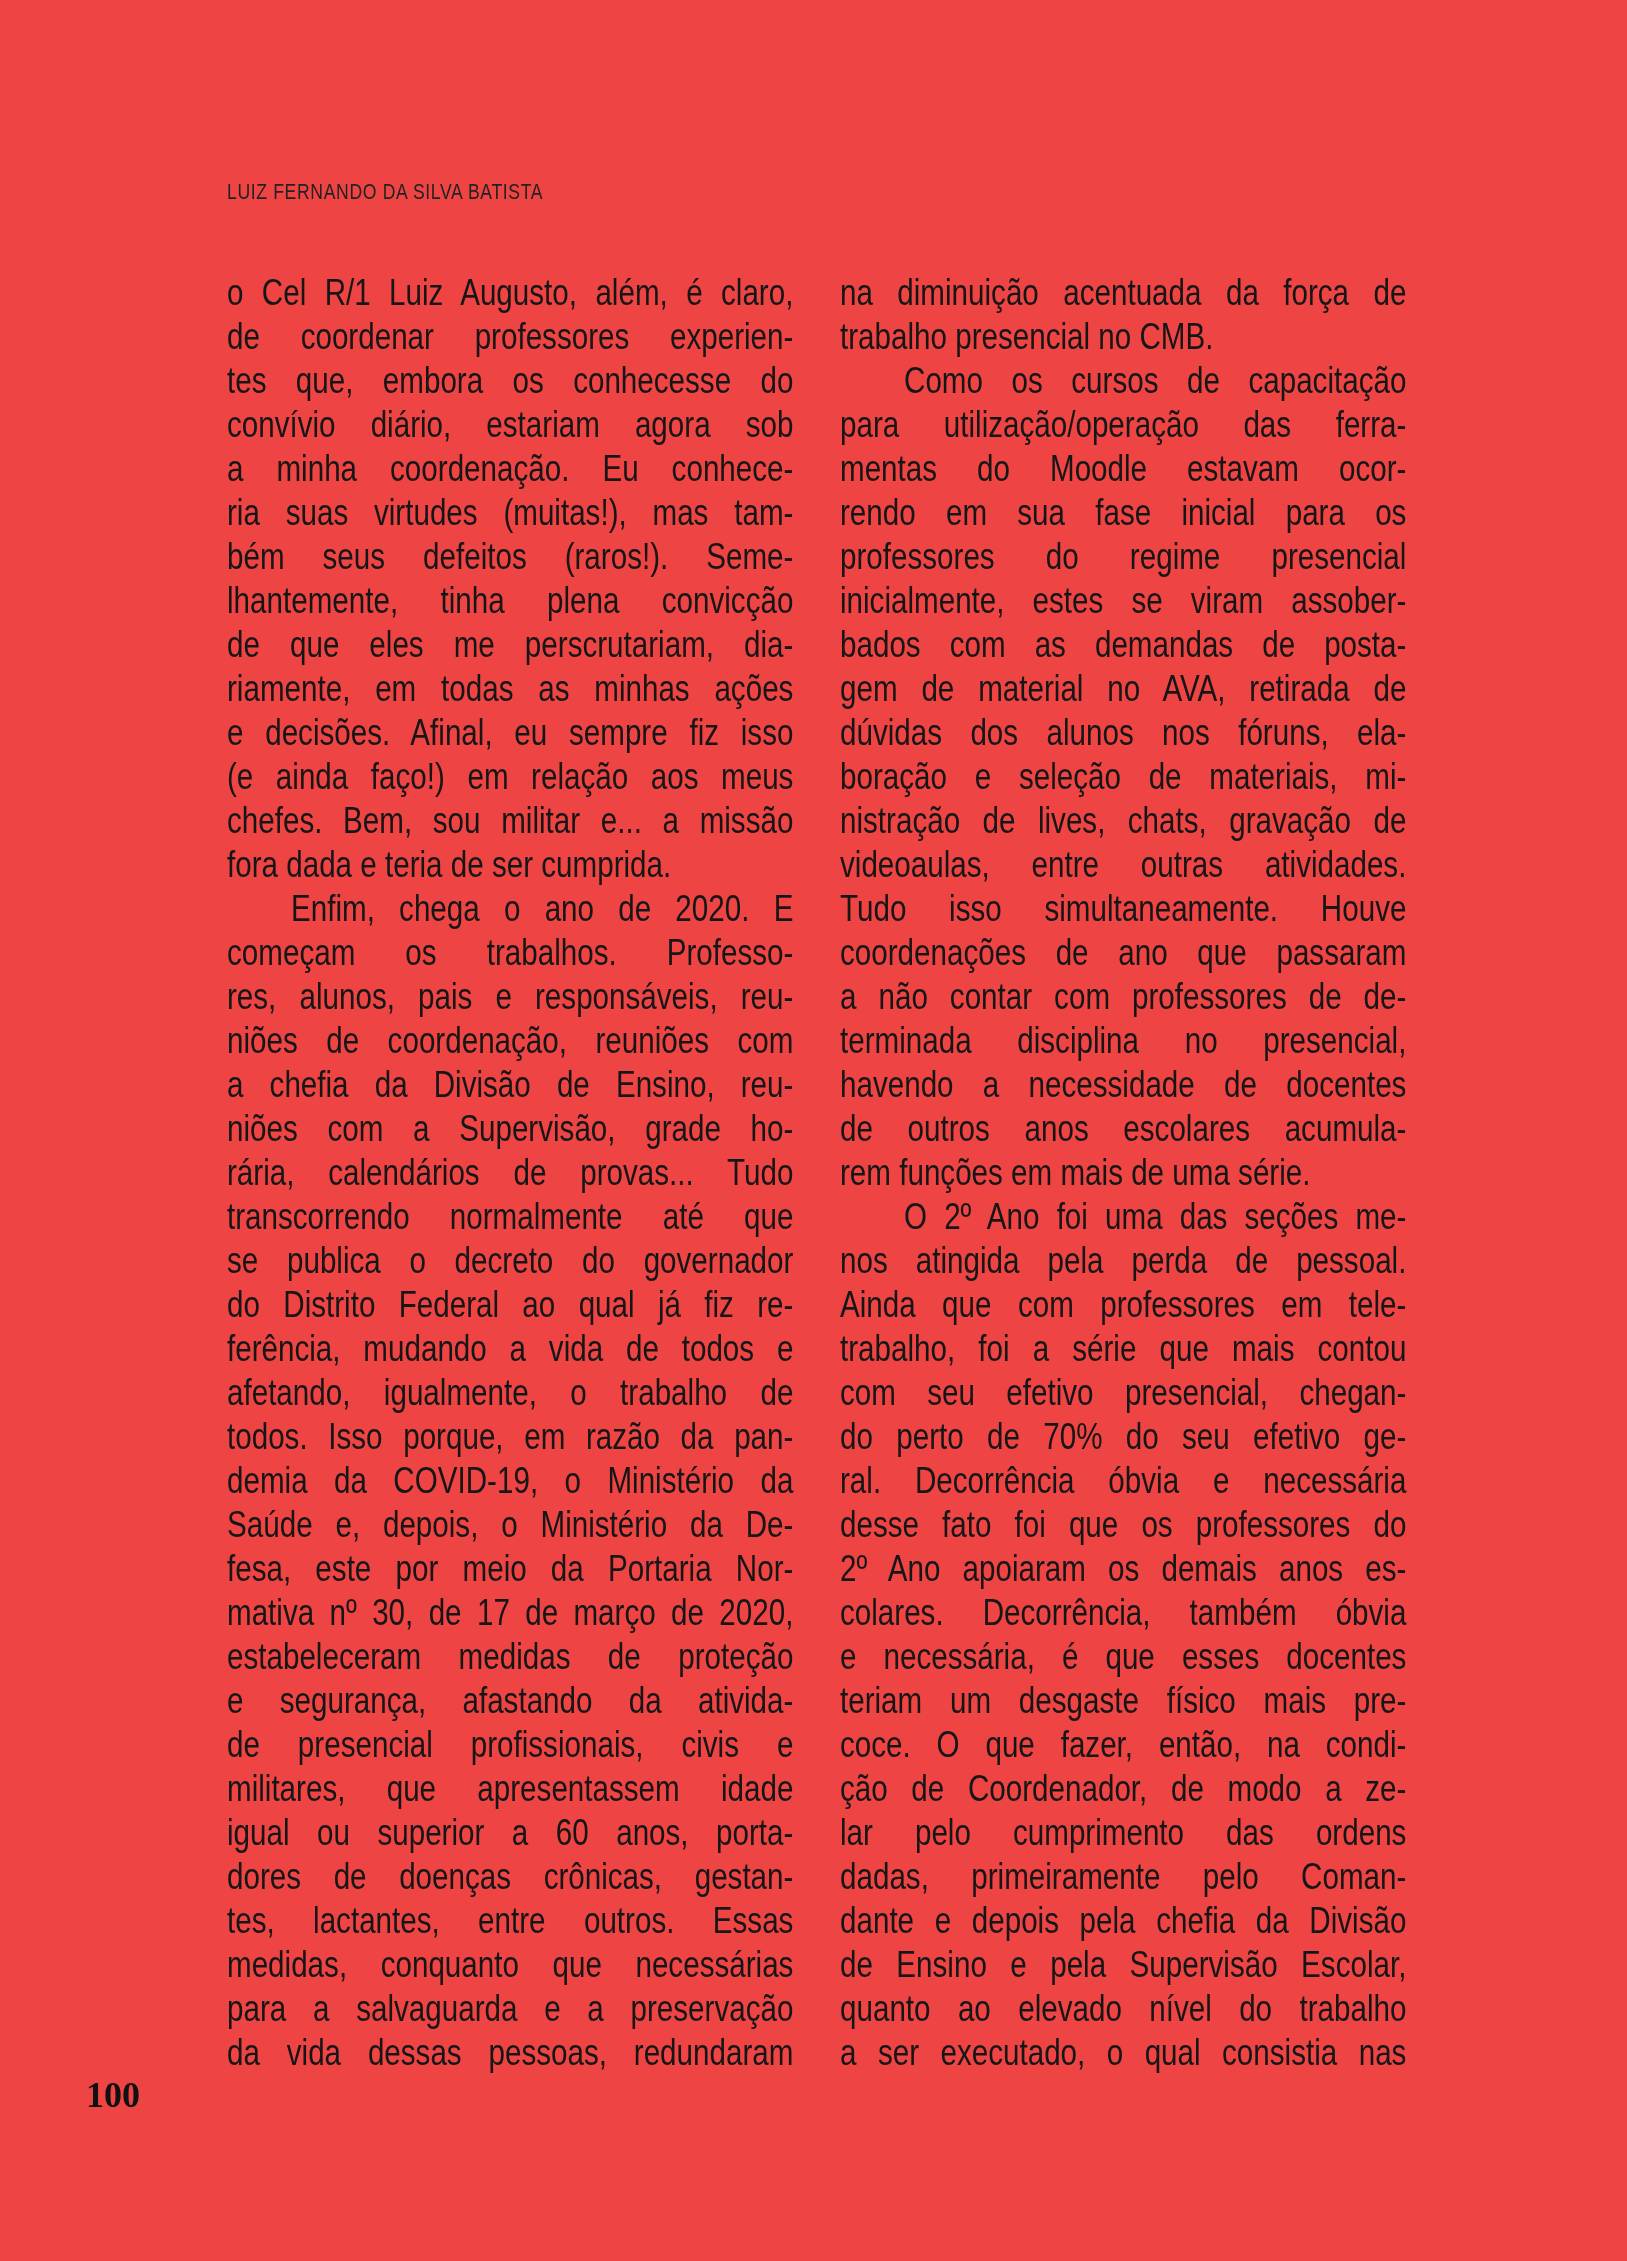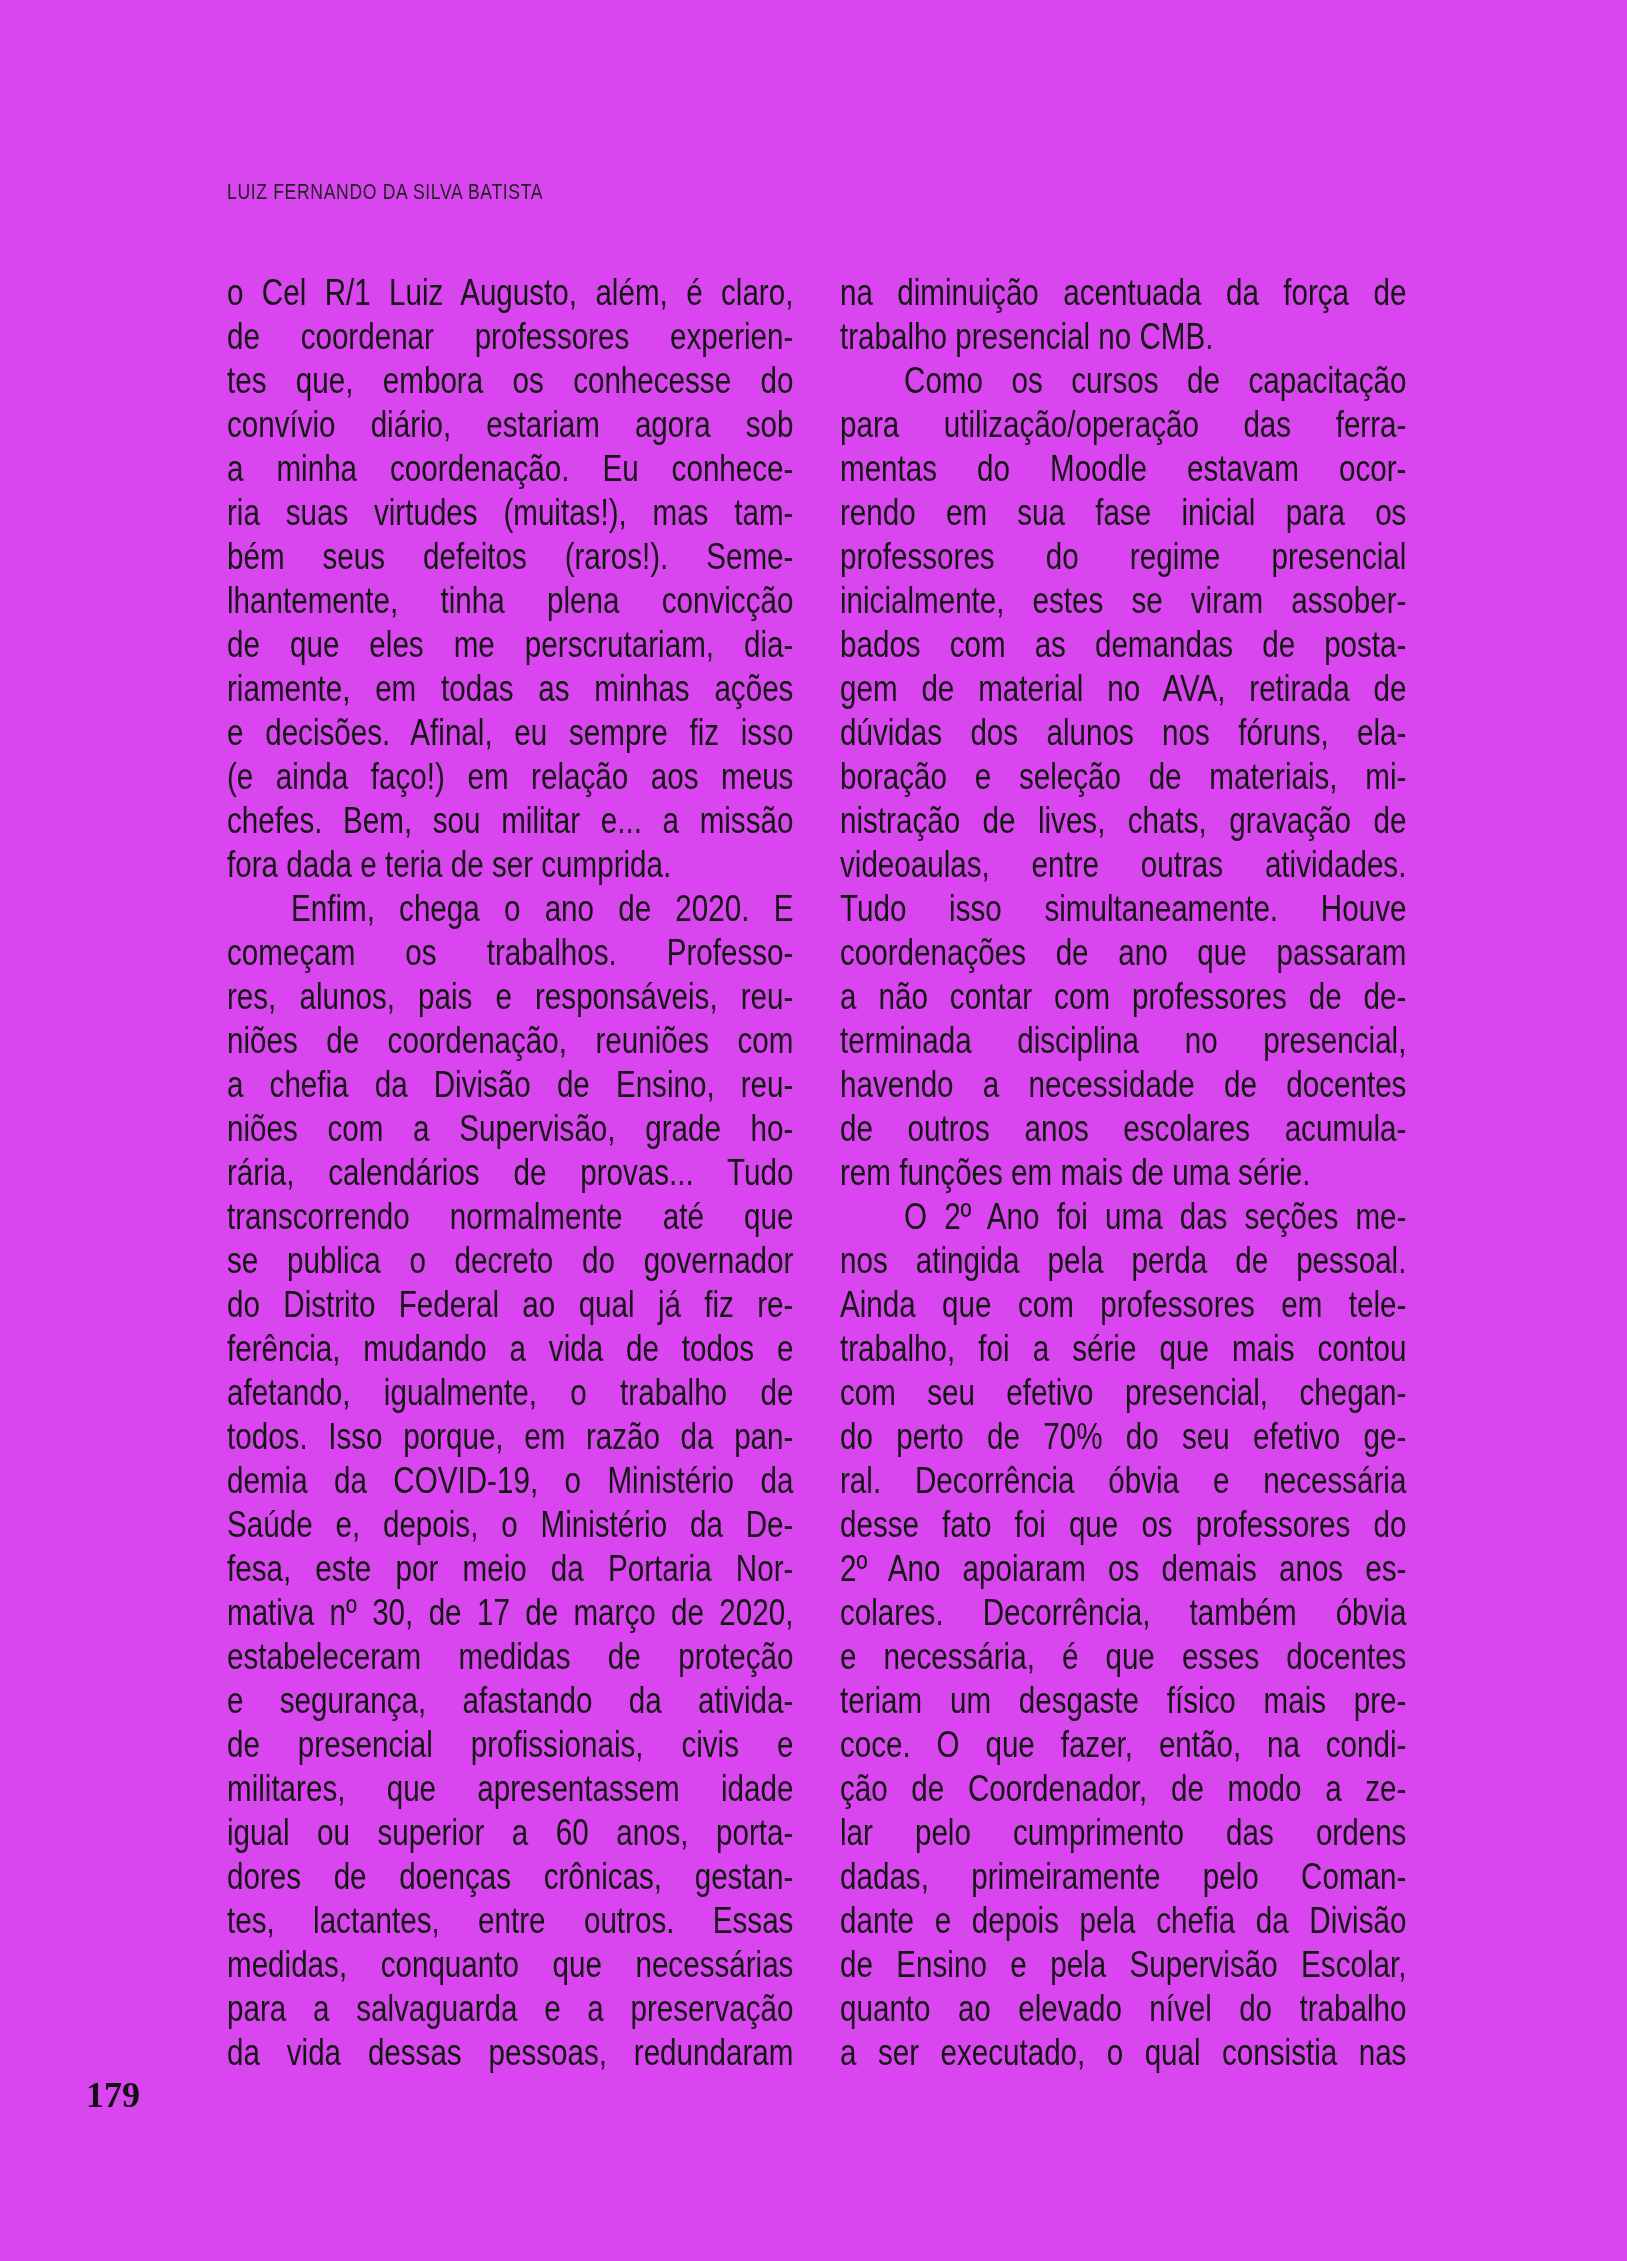--- a/index.html
+++ b/index.html
@@ -1,19 +1,19 @@
 <!DOCTYPE html>
 <html lang="pt" style="font-size:12.3px"><head>
 <meta charset="utf-8">
 <style>
   html,body{margin:0;padding:0;background:#888;}
   .page{
     position:relative;
     width:1628px;height:2261px;
-    background:#d946ef;
+    background:#ef4444;
     font-family:"Liberation Sans",sans-serif;
     color:#161616;
     overflow:hidden;
   }
   .running-header{
     position:absolute;
     left:227px;top:181px;
     font-size:22px;
     line-height:22px;
     letter-spacing:0.8px;
@@ -139,15 +139,15 @@
       <div class="line">coce. O que fazer, então, na condi-</div>
       <div class="line">ção de Coordenador, de modo a ze-</div>
       <div class="line">lar pelo cumprimento das ordens</div>
       <div class="line">dadas, primeiramente pelo Coman-</div>
       <div class="line">dante e depois pela chefia da Divisão</div>
       <div class="line">de Ensino e pela Supervisão Escolar,</div>
       <div class="line">quanto ao elevado nível do trabalho</div>
       <div class="line">a ser executado, o qual consistia nas</div>
     </div>
 
-  <div class="page-number">179</div>
+  <div class="page-number">100</div>
 </div>
 
 
 </body></html>

